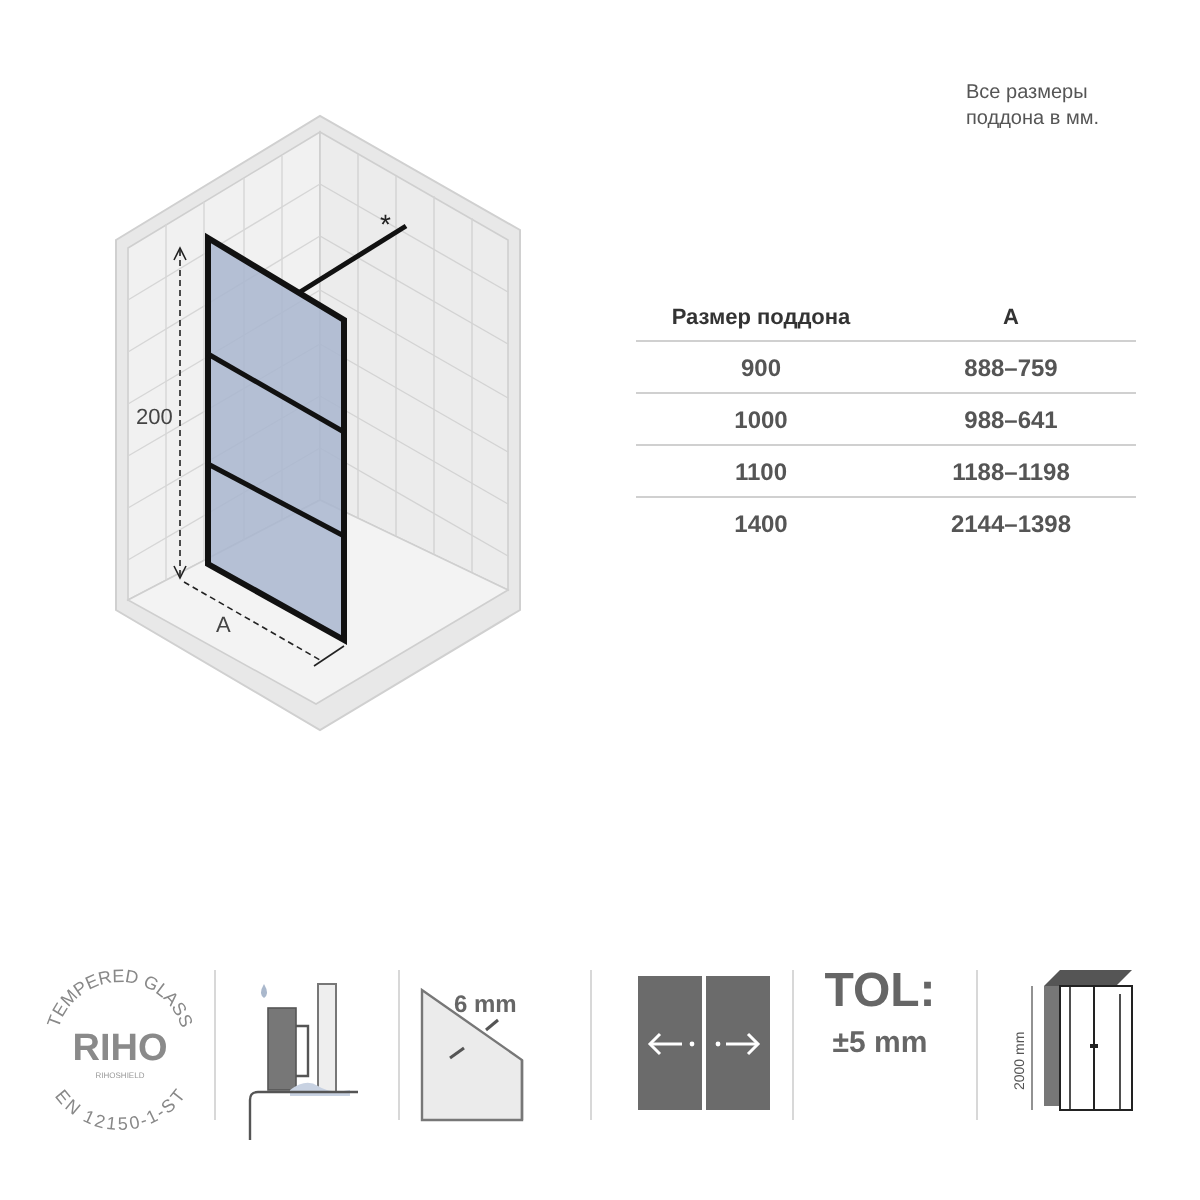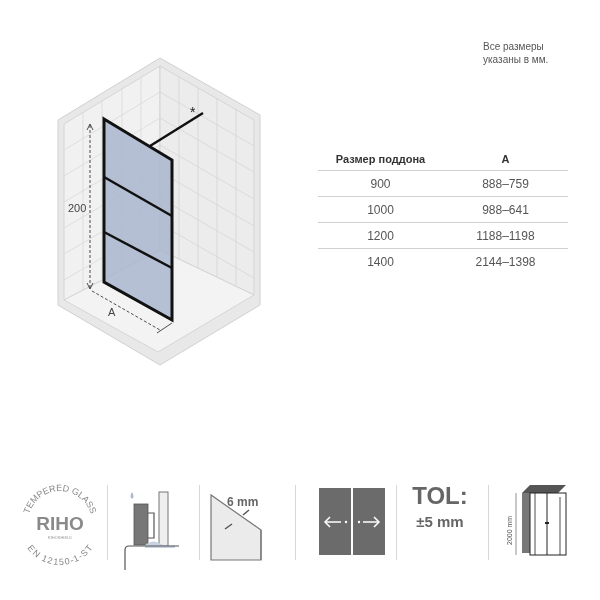--- a/index.html
+++ b/index.html
@@ -1,37 +1,37 @@
 <!DOCTYPE html>
 <html><head>
 <meta charset="utf-8">
 <style>
   html, body { margin:0; padding:0; background:#ffffff; }
   body { width:600px; height:600px; position:relative; overflow:hidden; font-family:"Liberation Sans", sans-serif; color:#444; }
   .note { position:absolute; left:483px; top:40px; font-size:10px; line-height:13px; color:#555; }
   .drawing { position:absolute; left:50px; top:50px; width:230px; height:330px; }
   .table { position:absolute; left:318px; top:148px; width:250px; }
   .table .hdr { display:flex; height:22px; align-items:center; font-weight:bold; font-size:11px; color:#333; border-bottom:1px solid #d0d0d0;justify-content:flex-end; }
-  .table .row { display:flex; height:25px; align-items:center; font-size:12px; color:#555; border-bottom:1px solid #d0d0d0; }
+  .table .row { display:flex; height:25px; align-items:center; font-size:12px; color:#555; border-bottom:1px solid #d0d0d0;font-weight:bold; }
   .table .row:last-child { border-bottom:none; }
   .c1 { width:125px; text-align:center; }
   .c2 { width:125px; text-align:center; }
   .icons { position:absolute; left:0; top:475px; width:600px; height:95px; }
   .icon { position:absolute; top:0; height:95px; }
   .sep { position:absolute; top:10px; width:1px; height:75px; background:#d8d8d8; }
   .tol { position:absolute; left:400px; top:483px; width:80px; text-align:center; color:#666; }
   .tol .t1 { font-size:24px; font-weight:bold; line-height:26px; }
   .tol .t2 { font-size:15px; font-weight:bold; line-height:22px; margin-top:2px; }
 </style>
 </head>
 <body>
 
 <div class="note">
   <div>Все размеры</div>
-  <div>указаны в мм.</div>
+  <div>поддона в мм.</div>
 </div>
 
 <svg class="drawing" viewBox="0 0 230 330" width="230" height="330">
 
   <polygon points="8,70 110,8 210,65 210,255 110,315 8,255" fill="#e8e8e8" stroke="#d0d0d0" stroke-width="1"></polygon>
 
   <polygon points="14,74 110,16 110,200 14,250" fill="#f1f1f1" stroke="#cfcfcf" stroke-width="0.8"></polygon>
 
   <polygon points="110,16 204,70 204,245 110,200" fill="#ececec" stroke="#cfcfcf" stroke-width="0.8"></polygon>
 
@@ -86,21 +86,21 @@
   </div>
   <div class="row">
     <div class="c1">900</div>
     <div class="c2">888–759</div>
   </div>
   <div class="row">
     <div class="c1">1000</div>
     <div class="c2">988–641</div>
   </div>
   <div class="row">
-    <div class="c1">1200</div>
+    <div class="c1">1100</div>
     <div class="c2">1188–1198</div>
   </div>
   <div class="row">
     <div class="c1">1400</div>
     <div class="c2">2144–1398</div>
   </div>
 </div>
 
 <div class="icons">
 

